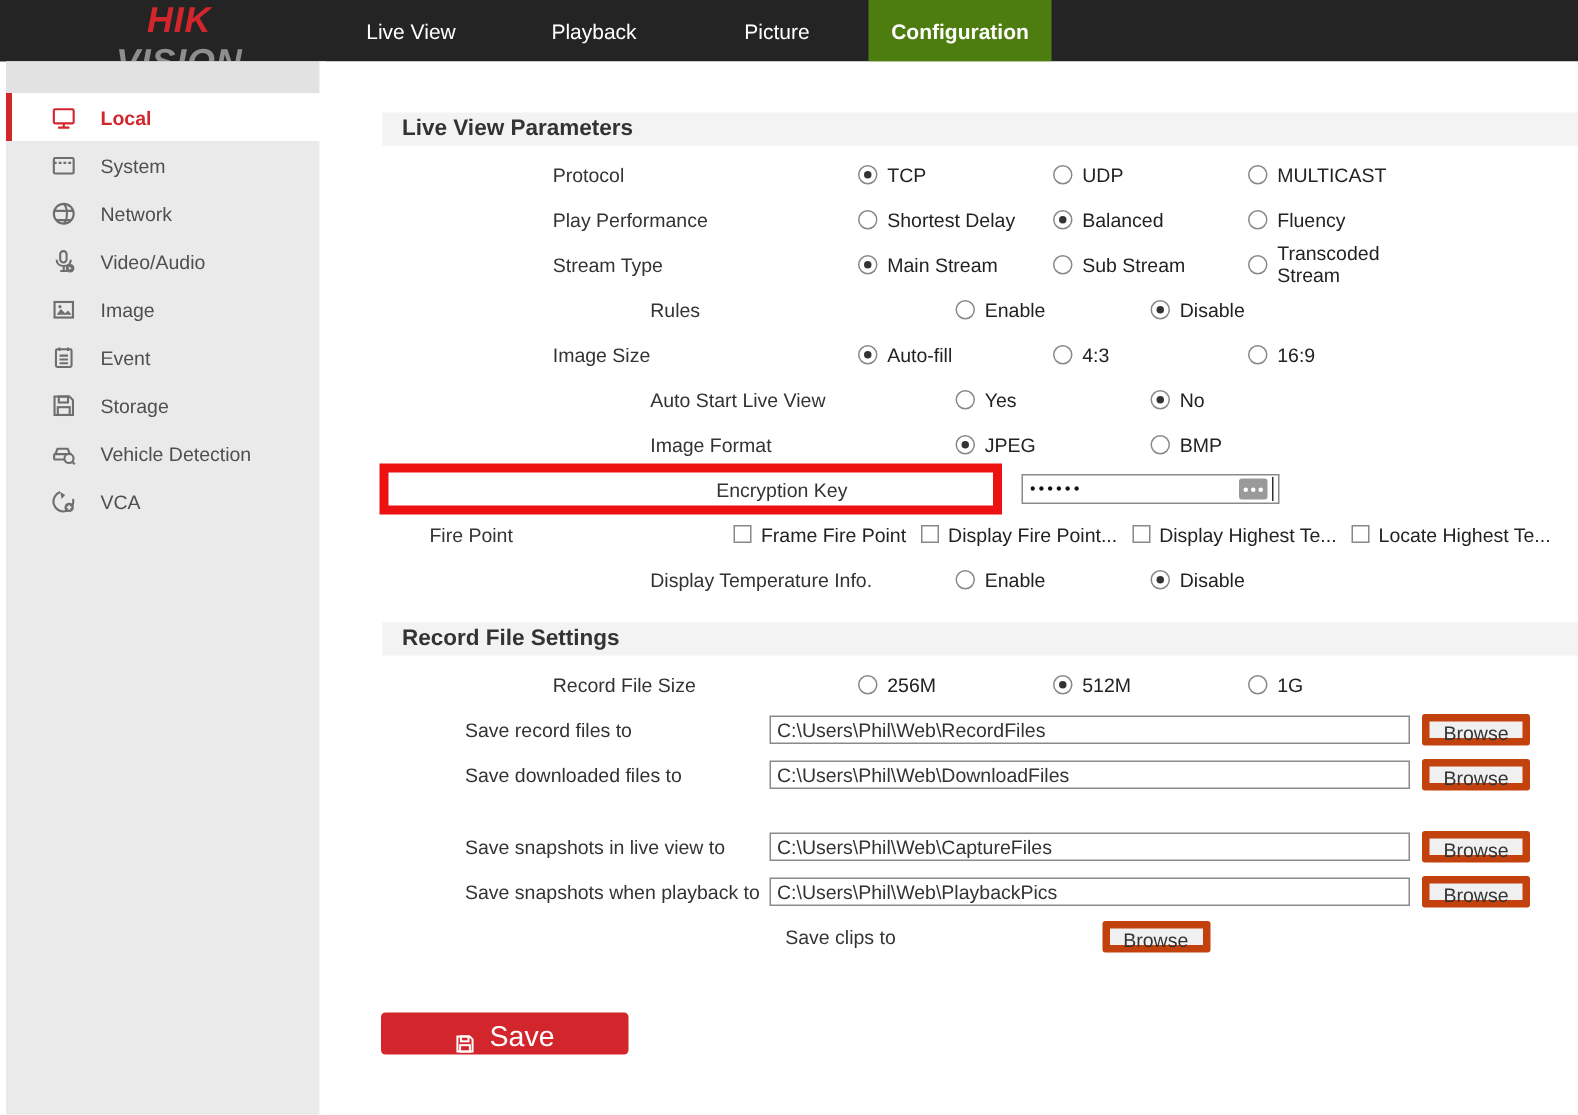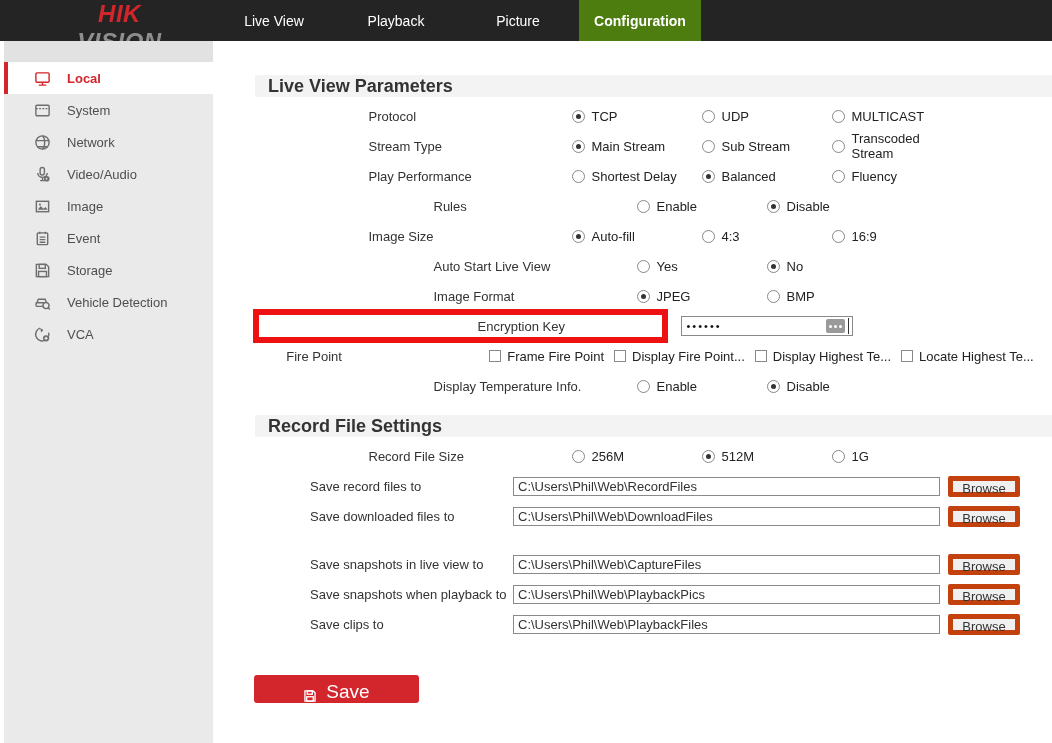--- a/index.html
+++ b/index.html
@@ -26,21 +26,21 @@
     display:flex; align-items:center; justify-content:center; }
   .side-item.active { background:#fff; border-left:4px solid #d2262c; padding-left:24px;
     color:#d2262c; font-weight:bold; }
   .side-item.active .ic { color:#d2262c; }
 
   
   .main { position:absolute; left:213px; top:41px; right:0; bottom:0; background:#fff;
     padding-top:34px; }
   .section { margin-left:42px; margin-bottom:14px; }
   .section-header { background:#f3f3f3; height:22px; line-height:22px; padding-left:13px;
-    font-size:18px; font-weight:bold; color:#333; }
+    font-size:15px; font-weight:bold; color:#333; }
   .rows { padding-top:4px; }
   .row { height:30px; display:flex; align-items:center; padding-left:23px;justify-content:center; }
   .row-label { width:203px; font-size:13px; color:#333; flex:none; }
 
   .opt { width:130px; display:flex; align-items:center; font-size:13px; color:#222;
     cursor:pointer; flex:none; }
   .opt.auto { width:auto; margin-right:10px; }
   .radio { width:13px; height:13px; border:1px solid #888; border-radius:50%;
     margin-right:7px; position:relative; flex:none; background:#fff; }
   .radio[data-checked="true"]::after { content:""; position:absolute; left:3px; top:3px;
@@ -197,47 +197,47 @@
         <label class="opt">
             <span class="radio" data-checked="false"></span>
             <span>UDP</span>
           </label>
         <label class="opt">
             <span class="radio" data-checked="false"></span>
             <span>MULTICAST</span>
           </label>
       </div>
       <div class="row">
+        <span class="row-label">Play Performance</span>
+        <label class="opt">
+            <span class="radio" data-checked="false"></span>
+            <span>Shortest Delay</span>
+          </label>
+        <label class="opt">
+            <span class="radio" data-checked="true"></span>
+            <span>Balanced</span>
+          </label>
+        <label class="opt">
+            <span class="radio" data-checked="false"></span>
+            <span>Fluency</span>
+          </label>
+      </div>
+      <div class="row">
         <span class="row-label">Stream Type</span>
         <label class="opt">
             <span class="radio" data-checked="true"></span>
             <span>Main Stream</span>
           </label>
         <label class="opt">
             <span class="radio" data-checked="false"></span>
             <span>Sub Stream</span>
           </label>
         <label class="opt">
             <span class="radio" data-checked="false"></span>
             <span>Transcoded Stream</span>
-          </label>
-      </div>
-      <div class="row">
-        <span class="row-label">Play Performance</span>
-        <label class="opt">
-            <span class="radio" data-checked="false"></span>
-            <span>Shortest Delay</span>
-          </label>
-        <label class="opt">
-            <span class="radio" data-checked="true"></span>
-            <span>Balanced</span>
-          </label>
-        <label class="opt">
-            <span class="radio" data-checked="false"></span>
-            <span>Fluency</span>
           </label>
       </div>
       <div class="row">
         <span class="row-label">Rules</span>
         <label class="opt">
             <span class="radio" data-checked="false"></span>
             <span>Enable</span>
           </label>
         <label class="opt">
             <span class="radio" data-checked="true"></span>
@@ -364,21 +364,20 @@
         <input class="path" type="text" value="C:\Users\Phil\Web\CaptureFiles" style="">
         <button class="browse-btn">Browse</button>
       </div>
       <div class="row">
         <span class="row-label">Save snapshots when playback to</span>
         <input class="path" type="text" value="C:\Users\Phil\Web\PlaybackPics" style="">
         <button class="browse-btn">Browse</button>
       </div>
       <div class="row">
         <span class="row-label">Save clips to</span>
-        <input class="path" type="text" value="C:\Users\Phil\Web\PlaybackFiles" style="">
         <button class="browse-btn">Browse</button>
       </div>
     </div>
   </div>
 
   <div class="save-row">
     <button class="save-btn">
       <span style="display:flex">
           <svg width="14" height="14" viewBox="0 0 18 18" fill="none" stroke="#fff" stroke-width="1.7">
             <path d="M2.5 2.5h10.5l2.5 2.5v10.5H2.5z"></path>

